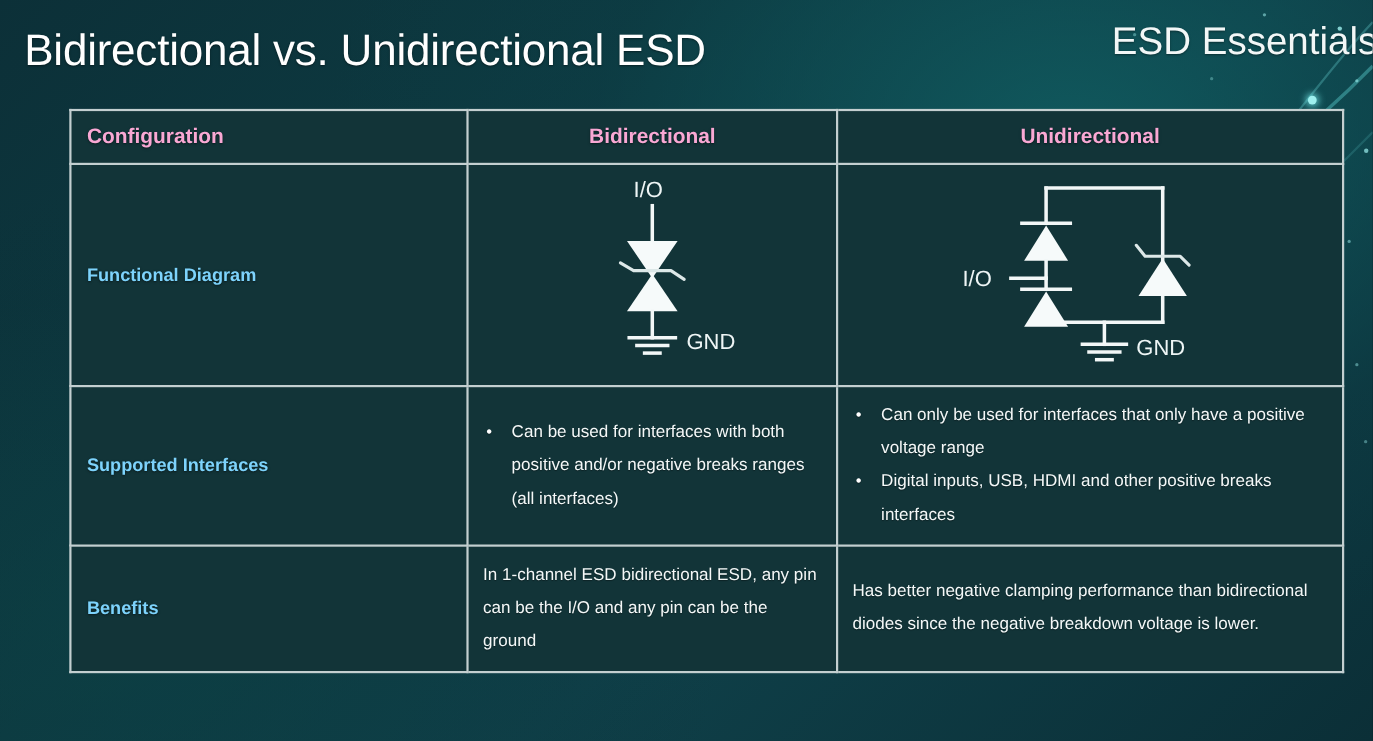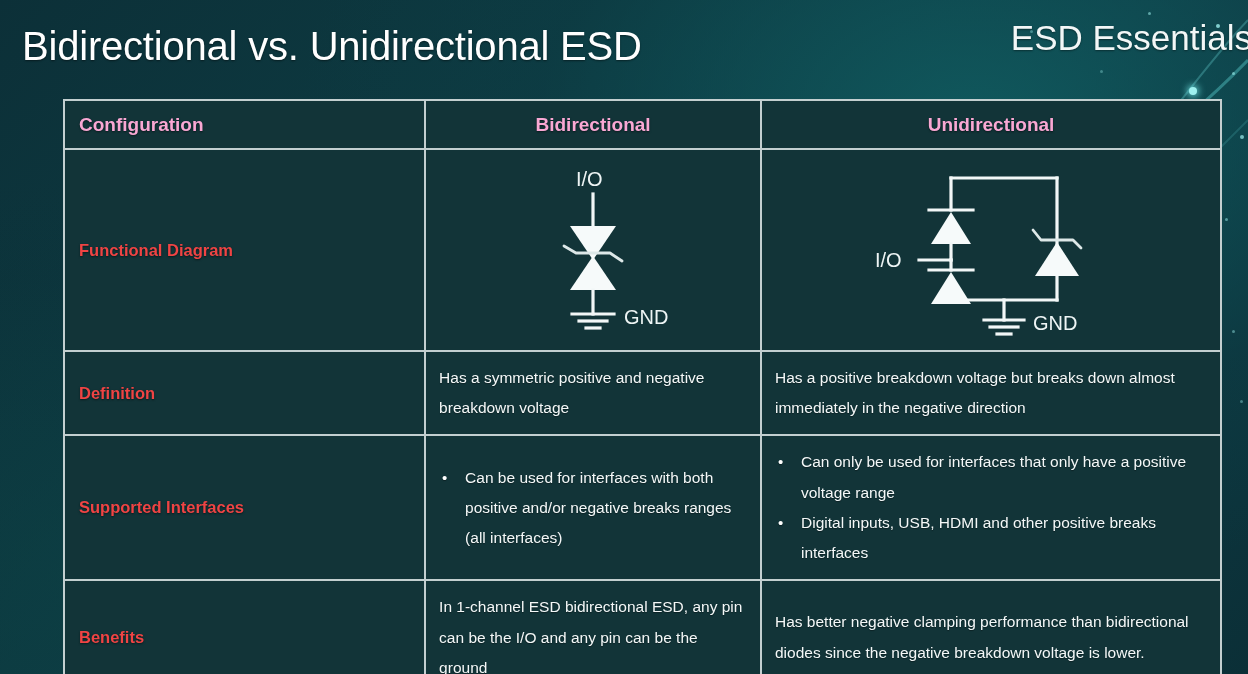--- a/index.html
+++ b/index.html
@@ -90,21 +90,21 @@
     font-weight: bold;
     height: 49px;
     padding: 0 14px;
     text-shadow: 0 1px 2px rgba(0,0,0,0.5);
   }
   th.col-config { text-align: left; width: 358px; }
   th.col-bi { text-align: center; width: 333px; }
   th.col-uni { text-align: center; width: 456px; }
 
   td.row-label {
-    color: #ef4444;
+    color: #7dd3fc;
     font-size: 16.5px;
     font-weight: bold;
     padding: 0 14px;
     text-shadow: 0 1px 2px rgba(0,0,0,0.5);
   }
   td.cell-text {
     color: #f4f8f8;
     font-size: 15.5px;
     font-weight: 400;
     line-height: 1.95;
@@ -126,21 +126,21 @@
     top: 0;
     color: #ffffff;
     font-size: 15px;
   }
 
   
   .diagram-wrap {
     width: 100%;
     height: 200px;
     display: flex;
-    align-items: flex-end;
+    align-items: center;
     justify-content: center;
     text-decoration: underline;
   }
   .diagram-wrap svg { display: block; overflow: visible; }
   .sym-line { stroke: #f2f7f7; stroke-width: 3.2; fill: none; stroke-linecap: square; }
   .sym-line-thin { stroke: #dde8e8; stroke-width: 2.8; fill: none; stroke-linecap: round; stroke-linejoin: round; }
   .sym-fill { fill: #f6fafa; }
   .sym-text { fill: #eef5f5; font-family: "Liberation Sans", sans-serif; font-size: 20px; }
 </style>
 </head>
@@ -239,25 +239,20 @@
               <line class="sym-line" x1="143" y1="136" x2="143" y2="156"></line>
               <line class="sym-line" x1="123" y1="156" x2="163" y2="156"></line>
               <line class="sym-line" x1="129" y1="163" x2="157" y2="163"></line>
               <line class="sym-line" x1="136" y1="170" x2="150" y2="170"></line>
               <text class="sym-text" x="172" y="166">GND</text>
             </svg>
           </div>
         </td>
       </tr>
 
-      <tr>
-        <td class="row-label">Definition</td>
-        <td class="cell-text">Has a symmetric positive and negative breakdown voltage</td>
-        <td class="cell-text">Has a positive breakdown voltage but breaks down almost immediately in the negative direction</td>
-      </tr>
 
       <tr>
         <td class="row-label">Supported Interfaces</td>
         <td class="cell-text">
           <ul class="bullets">
               <li><span class="bullet-dot">•</span><span>Can be used for interfaces with both positive and/or negative breaks ranges (all interfaces)</span></li>
             </ul>
         </td>
         <td class="cell-text">
           <ul class="bullets">

